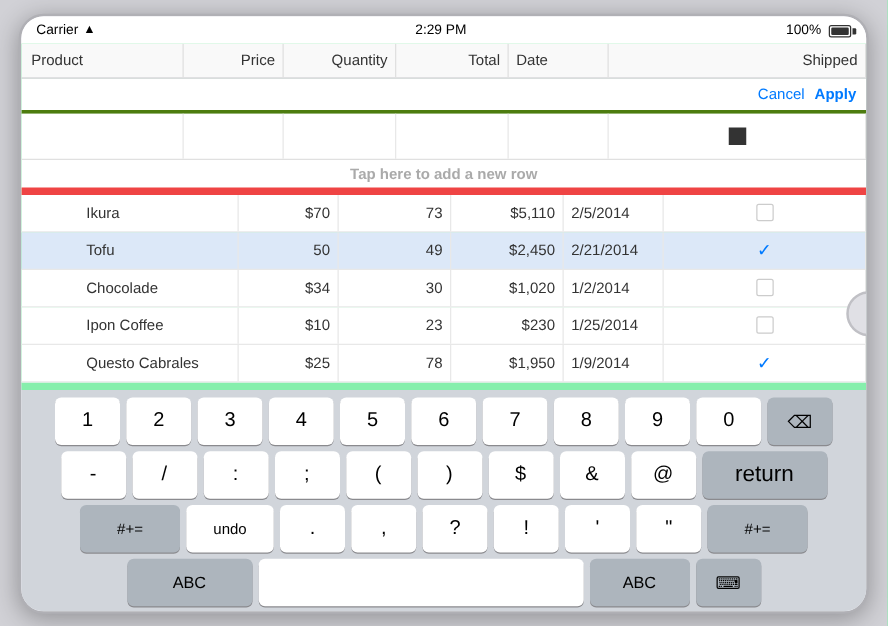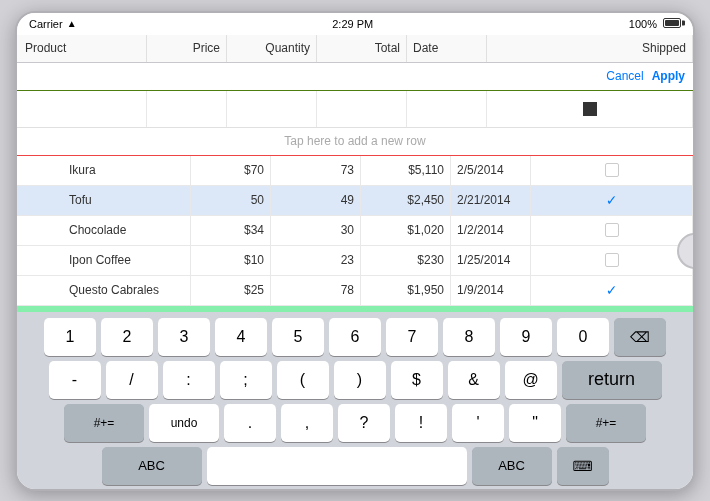--- a/index.html
+++ b/index.html
@@ -30,21 +30,21 @@
       justify-content: space-between;
       align-items: center;
       padding: 4px 12px;
       background: white;
       font-size: 11px;
       color: #000;
       min-height: 22px;
     }
     .status-left { display: flex; align-items: center; gap: 4px; }
     .status-center { font-size: 11px; font-weight: 500; }
-    .status-right { display: flex; align-items: flex-start; gap: 4px; font-size: 11px; }
+    .status-right { display: flex; align-items: flex-end; gap: 4px; font-size: 11px; }
     .battery-icon {
       display: inline-block;
       width: 18px;
       height: 10px;
       border: 1.5px solid #333;
       border-radius: 2px;
       position: relative;
       margin-left: 2px;
     }
     .battery-icon::after {
@@ -89,21 +89,21 @@
       border-right: 1px solid #e0e0e0;
       display: flex;
       align-items: center;
     }
     .th:first-child { padding-left: 8px; }
     .th.right { justify-content: flex-end; }
     
     .action-row {
       display: grid;
       grid-template-columns: 130px 80px 90px 90px 80px 1fr;
-      border-bottom: 1px solid #4d7c0f;
+      border-bottom: 3px solid #4d7c0f;
       min-height: 28px;
       align-items: center;
       background: white;
     }
     .action-row-actions {
       grid-column: 1 / -1;
       display: flex;
       justify-content: flex-end;
       align-items: center;
       padding: 2px 8px;
@@ -152,22 +152,23 @@
       height: 14px;
       background: #333;
       display: inline-block;
     }
     
     .add-row {
       display: flex;
       justify-content: center;
       align-items: center;
       min-height: 28px;
-      border-bottom: 1px solid #ef4444;
-      background: white;
+      border-bottom: 6px solid #ef4444;
+      background: white;
+      font-weight: bold;
     }
     .add-row-text {
       font-size: 12px;
       color: #aaa;
     }
     
     .data-row {
       display: grid;
       grid-template-columns: 130px 80px 90px 90px 80px 1fr;
       border-bottom: 1px solid #e8e8e8;

